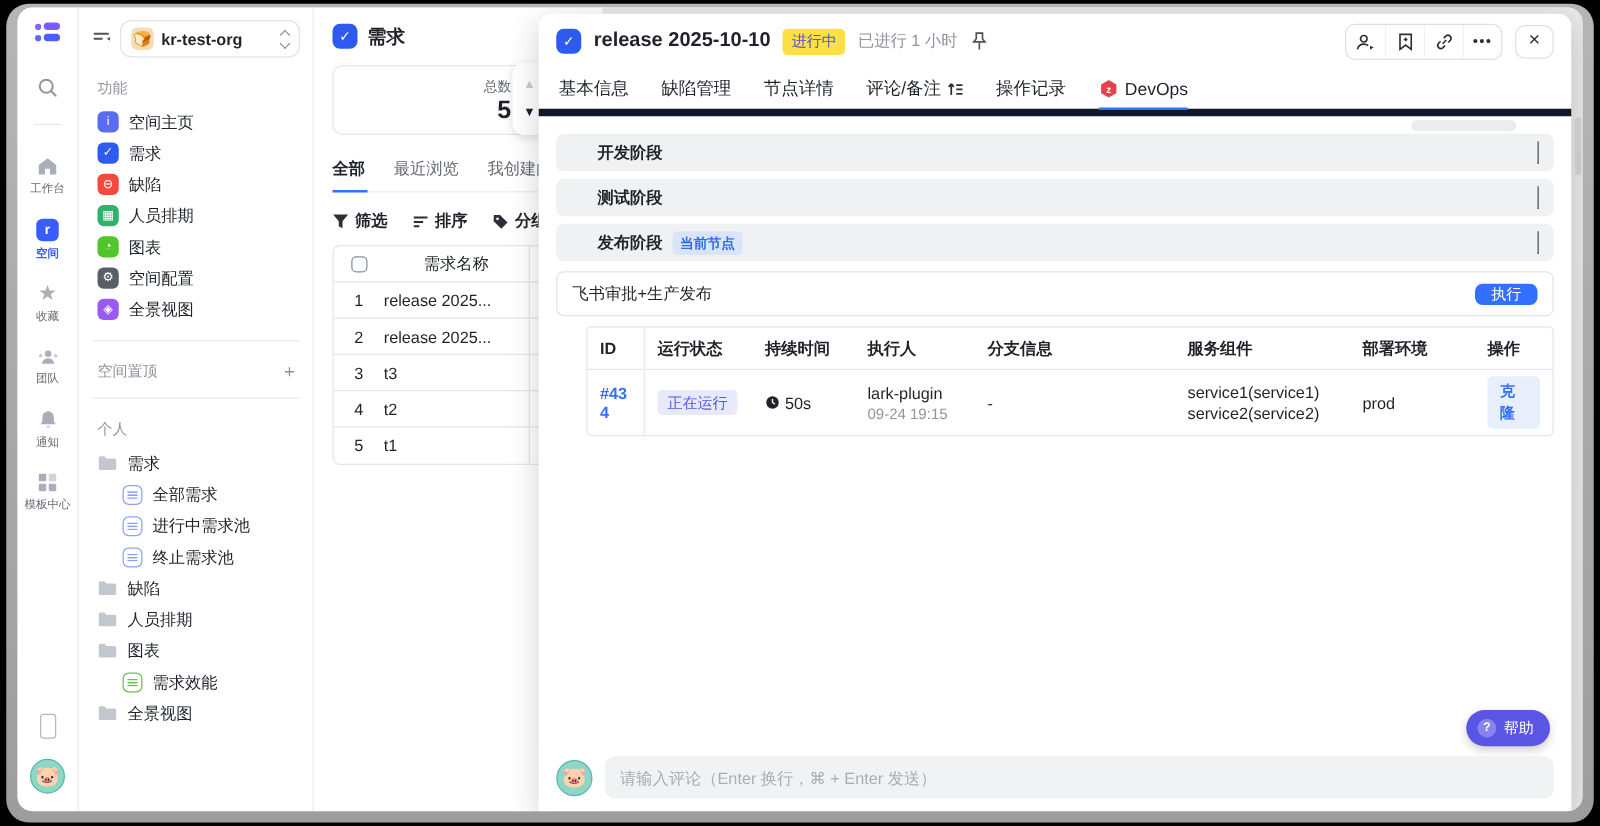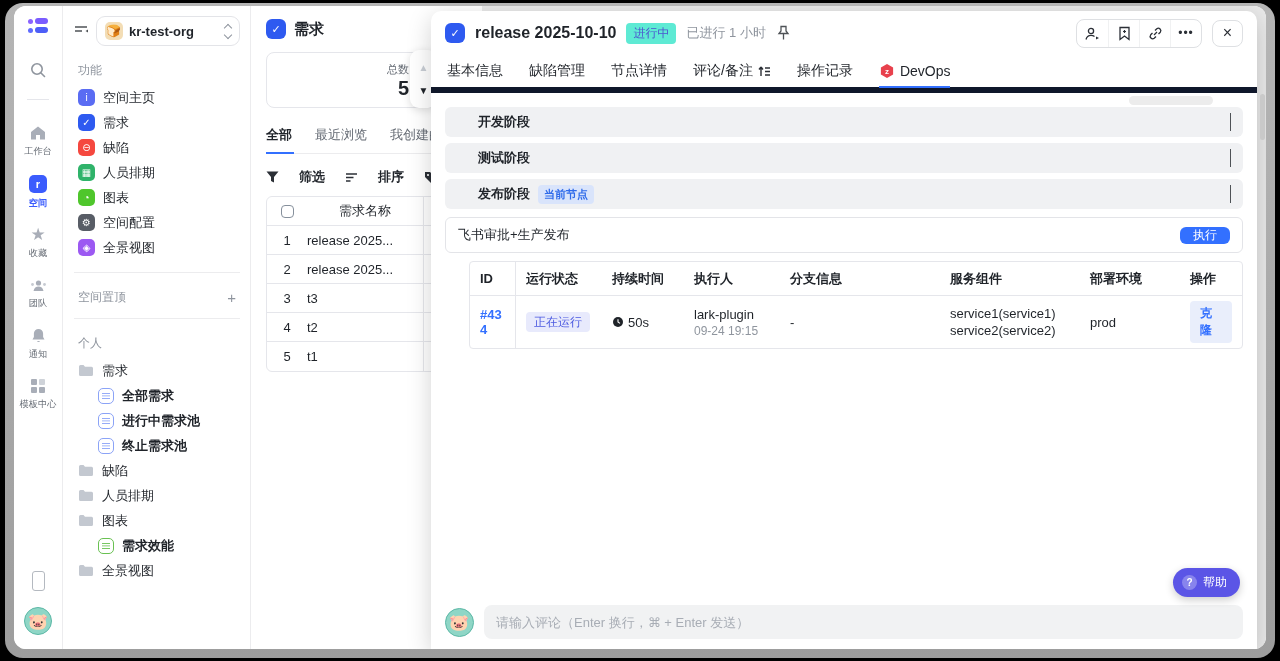--- a/index.html
+++ b/index.html
@@ -45,21 +45,21 @@
   .chev { width:6px; height:6px; border-right:1.5px solid #8f959e; border-bottom:1.5px solid #8f959e; }
   .chev.up { transform:rotate(-135deg); } .chev.down { transform:rotate(45deg); }
   .sec-title { font-size:12px; color:#8f959e; margin:16px 4px 6px; display:flex; justify-content:space-between; align-items:center; }
   .sec-title .plus { color:#8f959e; font-size:15px; cursor:pointer; }
   .sb-item { display:flex; align-items:center; gap:8px; padding:4px 4px; border-radius:6px;
     cursor:pointer; height:25px; }
   .sb-item .txt { font-size:13px; color:#1f2329; white-space:nowrap; }
   .feat-ic { width:17px; height:17px; border-radius:5px; color:#fff; font-size:10px;
     display:flex; align-items:center; justify-content:center; flex-shrink:0; }
   .sb-sep { height:1px; background:#ececee; margin:12px 0; }
-  .tree-child { padding-left:24px;font-weight:bold; }
+  .tree-child { padding-left:24px; }
   .list-ic { width:16px; height:16px; border:1.2px solid #8ba3f7; border-radius:5px; flex-shrink:0;
     display:flex; align-items:center; justify-content:center; }
   .list-ic i { display:block; width:8px; height:6px;
     background:linear-gradient(#8ba3f7 1px,transparent 1px) 0 0/8px 2.5px; }
   .list-ic.green { border-color:#69c152; } .list-ic.green i { background:linear-gradient(#69c152 1px,transparent 1px) 0 0/8px 2.5px; }
 
   
   .main-bg { position:absolute; left:238px; right:0; top:0; bottom:0; background:#e9e9e9; }
   .listpanel { position:absolute; left:238px; width:230px; top:0; bottom:0; background:#fff; z-index:6; padding:0 0 0 14px; }
   .lp-head { display:flex; align-items:center; gap:8px; height:46px; }
@@ -73,30 +73,30 @@
   .stepper { position:absolute; left:158px; top:44px; width:27px; height:58px; background:#fff;
     border-radius:9px; box-shadow:0 2px 8px rgba(0,0,0,.14); display:flex; flex-direction:column;
     align-items:center; justify-content:space-evenly; z-index:7; }
   .stepper .s-up { color:#c8cdd4; font-size:10px; cursor:pointer; }
   .stepper .s-dn { color:#1f2329; font-size:10px; cursor:pointer; }
   .lp-tabs { display:flex; gap:23px; margin-top:18px; border-bottom:1px solid #ececee; padding-bottom:9px; position:relative; width:216px;}
   .lp-tab { font-size:13px; color:#646a73; cursor:pointer; white-space:nowrap; }
   .lp-tab.active { color:#1f2329; font-weight:bold; }
   .lp-underline { position:absolute; left:0; bottom:-1px; width:28px; height:2px; background:#3370ff; }
   .lp-toolbar { display:flex; gap:20px; margin:14px 0 10px; align-items:center; }
-  .tool { display:flex; align-items:center; gap:20px; font-size:13px; color:#1f2329; font-weight:bold; cursor:pointer; white-space:nowrap;}
+  .tool { display:flex; align-items:center; gap:5px; font-size:13px; color:#1f2329; font-weight:bold; cursor:pointer; white-space:nowrap;}
   .lp-table { border:1px solid #e5e6eb; border-radius:6px 0 0 6px; width:216px; overflow:hidden; }
   .lp-tr { display:flex; align-items:center; height:29px; border-bottom:1px solid #e5e6eb; }
   .lp-tr:last-child { border-bottom:none; }
   .lp-th { font-size:12px; color:#646a73; }
   .c-num { width:40px; display:flex; justify-content:center; font-size:13px; color:#1f2329; flex-shrink:0;}
   .c-name { width:116px; font-size:13px; color:#1f2329; white-space:nowrap; overflow:hidden; flex-shrink:0;}
   .c-status { flex:1; border-left:1px solid #e5e6eb; height:100%; display:flex; align-items:center; padding-left:8px; }
   .cb { width:13px; height:13px; border:1.4px solid #86909c; border-radius:4px; cursor:pointer; }
-  .badge-lav { background:#5eead4; color:#4c55cf; font-size:12px; padding:2px 7px; border-radius:4px; white-space:nowrap; }
+  .badge-lav { background:#fde047; color:#4c55cf; font-size:12px; padding:2px 7px; border-radius:4px; white-space:nowrap; }
 
   
   .modal { position:absolute; left:417px; top:5px; width:826px; bottom:0; background:#fff;
     border-radius:10px 10px 0 0; box-shadow:0 6px 24px rgba(0,0,0,.18); z-index:10; }
   .m-head { height:44px; display:flex; align-items:center; gap:10px; padding:0 14px; }
   .m-title { font-size:16px; font-weight:bold; color:#1f2329; }
   .m-elapsed { font-size:13px; color:#8f959e; }
   .m-actions { margin-left:auto; display:flex; gap:10px; align-items:center; }
   .icon-group { display:flex; border:1px solid #dee0e3; border-radius:8px; overflow:hidden; }
   .ig-btn { width:31px; height:27px; display:flex; align-items:center; justify-content:center;

